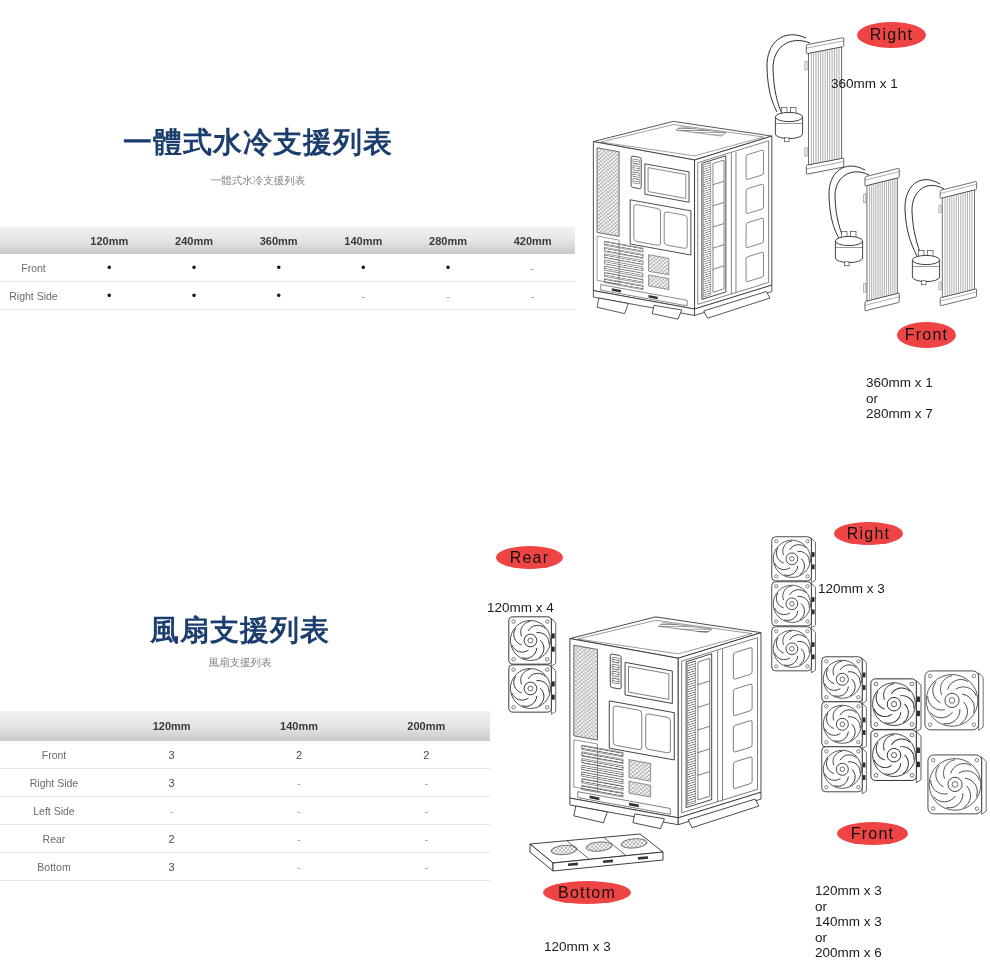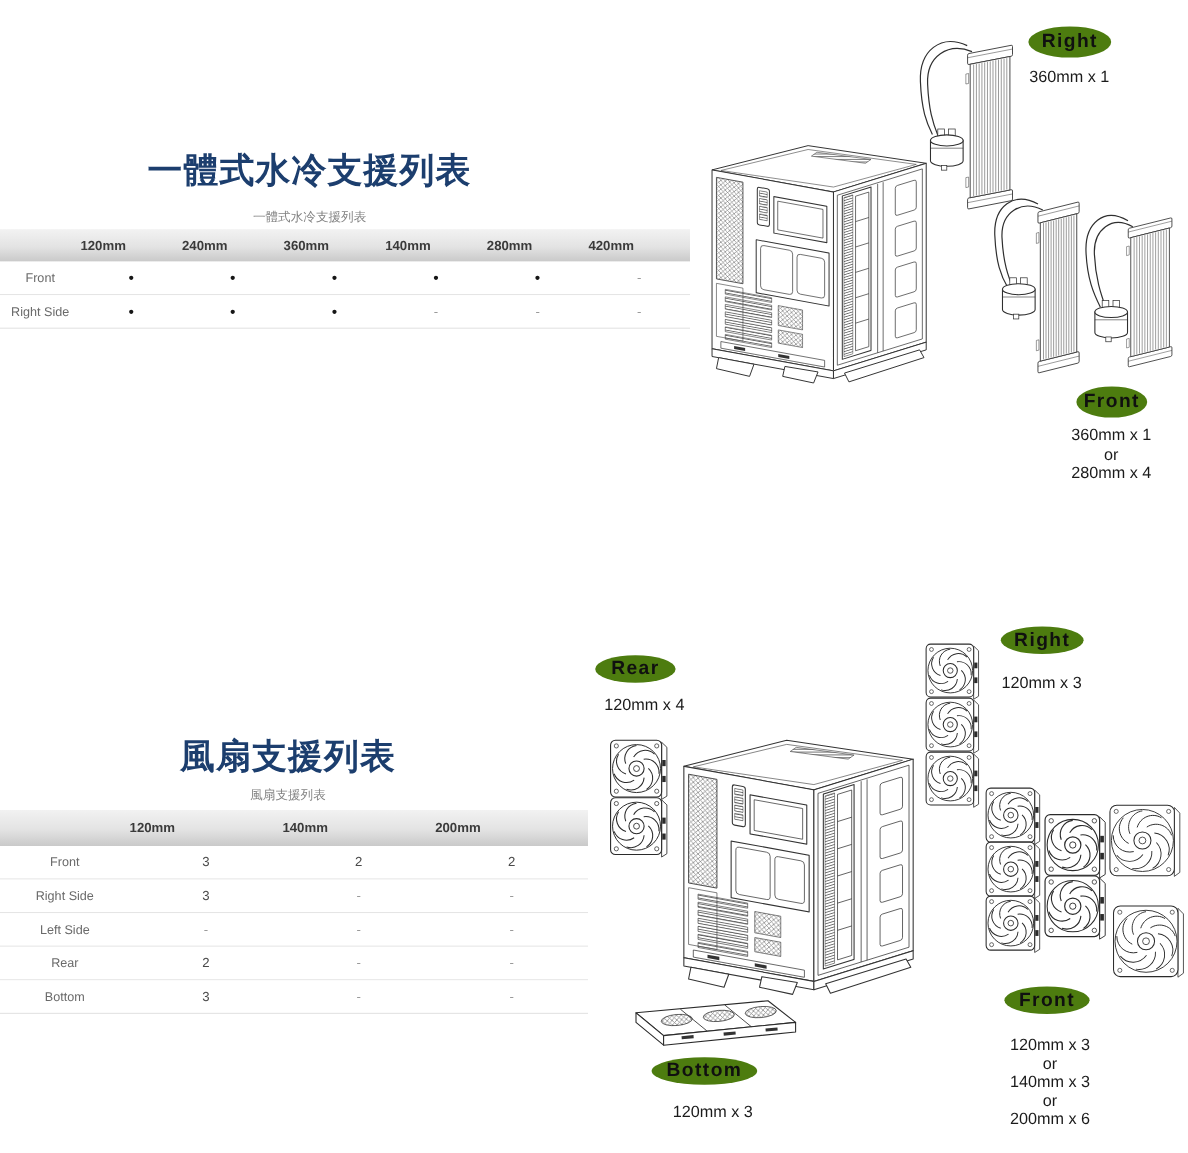--- a/index.html
+++ b/index.html
@@ -5,39 +5,39 @@
   * { margin:0; padding:0; box-sizing:border-box; }
   html,body { background:#fff; }
   #page {
     position:relative; width:990px; height:961px; background:#ffffff;
     font-family:"Liberation Sans","DejaVu Sans",sans-serif; overflow:hidden;
   }
   .sec-title { position:absolute; text-align:center; font-weight:800; font-size:29px; color:#1c3e6e; letter-spacing:1px; }
   .sec-sub   { position:absolute; text-align:center; font-size:10.5px; color:#828282; }
   .spec-table{ position:absolute; font-size:11px; color:#4a4a4a; }
   .thead {
-    display:grid; height:27px; align-items:center; 
+    display:grid; height:27px; align-items:center; text-align:center;
     background:linear-gradient(180deg,#f2f2f2 0%,#e3e3e3 55%,#c9c9c9 100%);
-    font-weight:700; color:#3a3a3a; font-size:11px;
+    font-weight:700; color:#3a3a3a; font-size:11px;margin-top:36px;
   }
   .trow { display:grid; height:28px; align-items:center; text-align:center; border-bottom:1px solid #e5e5e5; background:#fff; }
   .t1 .thead, .t1 .trow { grid-template-columns:67px repeat(6,1fr); }
   .t2 .thead { height:30px; }
   .t2 .thead, .t2 .trow { grid-template-columns:108px repeat(3,1fr); }
   .rlabel { color:#6a6a6a; font-size:10.5px; }
   .dot   { font-size:13px; color:#161616; }
   .muted { color:#9a9a9a; }
   .diagram { position:absolute; }
   .diagram svg { position:absolute; left:0; top:0; }
   .badge {
-    position:absolute; background:#4d7c0f; border-radius:50%;
+    position:absolute; background:#ef4444; border-radius:50%;
     display:flex; align-items:center; justify-content:center;
-    font-weight:700; letter-spacing:1.2px; color:#101010; font-size:16px;
+    font-weight:400; letter-spacing:1.2px; color:#101010; font-size:16px;
   }
-  .spec { position:absolute; text-align:center; font-size:13.5px; color:#1b1b1b; line-height:15.6px; }
+  .spec { position:absolute; text-align:left; font-size:13.5px; color:#1b1b1b; line-height:15.6px;margin-top:20px; }
 </style>
 </head>
 <body>
 
 <svg width="0" height="0" style="position:absolute" aria-hidden="true">
   <defs>
     <pattern id="xh" width="4" height="4" patternUnits="userSpaceOnUse">
       <path d="M0,0L4,4M4,0L0,4" stroke="#7e7e7e" stroke-width="0.6"></path>
     </pattern>
     <pattern id="hh" width="3" height="2.4" patternUnits="userSpaceOnUse">
@@ -251,21 +251,21 @@
           <use href="#rad" width="64" height="160"></use>
         </g>
       </g>
     </svg>
     <div class="badge" style="left:287px; top:22px; width:69px; height:26px;">Right</div>
     <div class="spec" style="left:261px; top:56px; width:120px;">360mm x 1</div>
     <div class="badge" style="left:327px; top:322px; width:59px; height:26px;">Front</div>
     <div class="spec" style="left:296px; top:355px; width:120px;">
       <div>360mm x 1</div>
       <div>or</div>
-      <div>280mm x 4</div>
+      <div>280mm x 7</div>
     </div>
   </div>
 
   <div class="sec-title" style="left:0px; top:611px; width:480px;">風扇支援列表</div>
   <div class="sec-sub" style="left:0px; top:656px; width:480px;">風扇支援列表</div>
 
   <div class="spec-table t2" style="left:0px; top:675px; width:490px;">
     <div class="thead">
       <div></div>
       <div>120mm</div>

